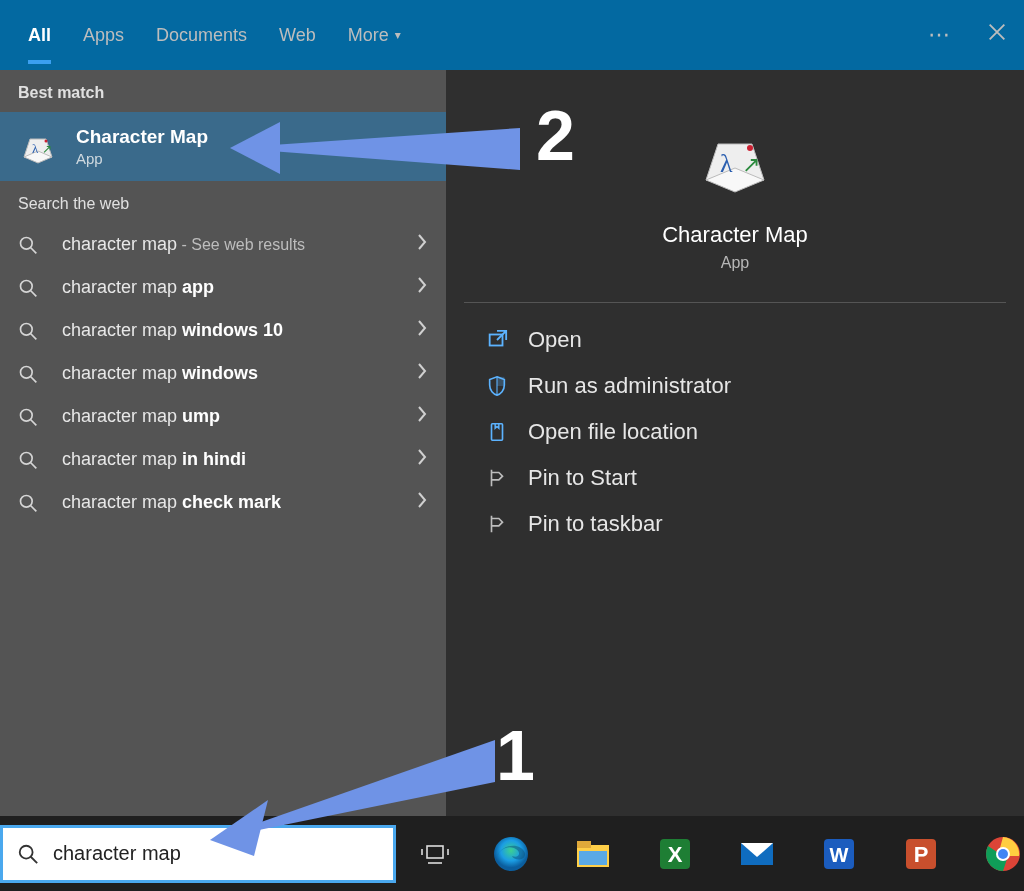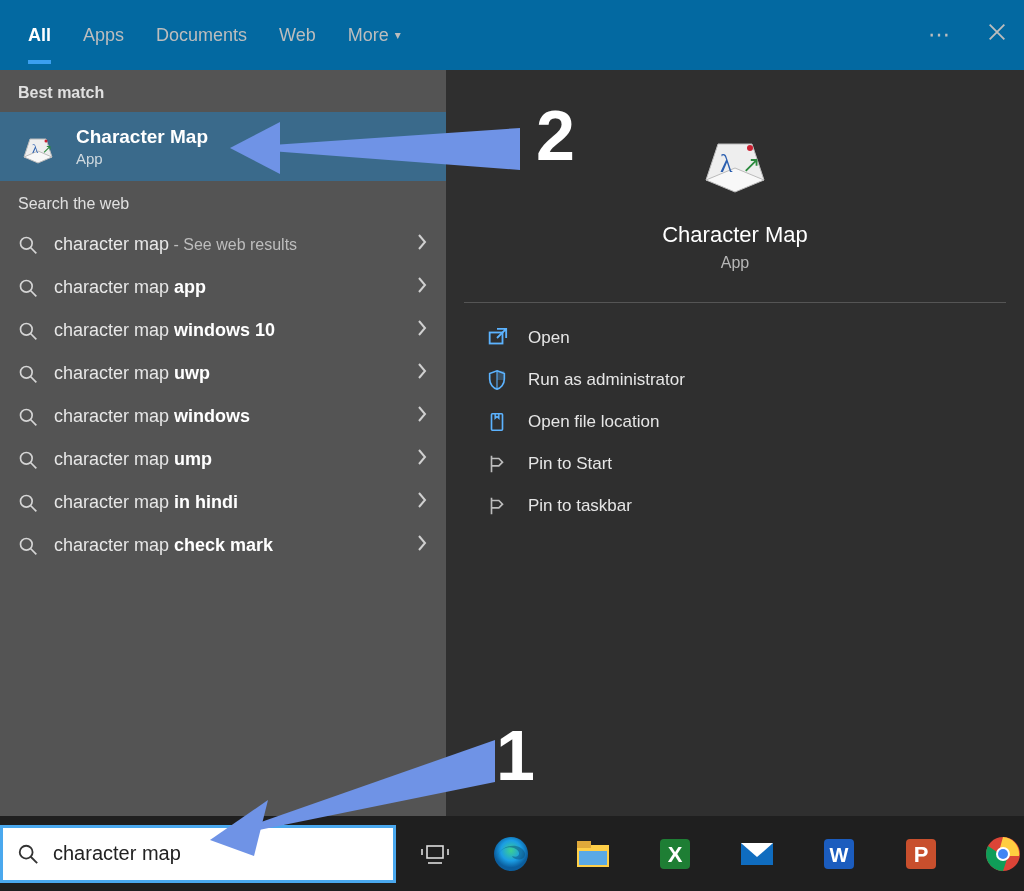--- a/index.html
+++ b/index.html
@@ -31,21 +31,21 @@
   .best-item {
     display:flex; align-items:center; gap:18px; background:#3a6a8b;
     padding:14px 18px; cursor:pointer;
   }
   .best-icon { width:40px; height:40px; display:flex; align-items:center; justify-content:center; }
   .best-icon svg { width:40px; height:40px; }
   .best-text .title { color:#fff; font-size:19px; font-weight:600; }
   .best-text .sub { color:#cfd9df; font-size:15px; margin-top:2px; }
 
   .web-item {
-    display:flex; align-items:center; gap:16px; padding:10px 18px;
+    display:flex; align-items:center; gap:24px; padding:10px 18px;
     color:#e7e7e7; font-size:18px; cursor:pointer;
   }
   .web-item .mag { width:20px; height:20px; flex:0 0 20px; }
   .web-item .text { flex:1; }
   .web-item .text b { font-weight:600; color:#fff; }
   .web-item .aux { color:#bdbdbd; font-size:16px; }
   .web-item .chev { color:#d0d0d0; }
 
   
   .right-panel {
@@ -53,21 +53,21 @@
     background:#2f2f2f;
   }
   .detail-head { display:flex; flex-direction:column; align-items:center; padding-top:56px; }
   .detail-head .big-icon { width:74px; height:74px; }
   .detail-head .big-icon svg { width:74px; height:74px; }
   .detail-head .title { color:#fff; font-size:22px; margin-top:22px; }
   .detail-head .sub { color:#b7b7b7; font-size:16px; margin-top:6px; }
   .detail-divider { height:1px; background:#555; margin:30px 18px 0 18px; }
 
   .actions { margin-top:14px; }
-  .action { display:flex; align-items:center; gap:20px; padding:10px 40px; color:#e6e6e6; font-size:17px; cursor:pointer; }
+  .action { display:flex; align-items:center; gap:20px; padding:10px 40px; color:#e6e6e6; font-size:22px; cursor:pointer; }
   .action .ic { width:22px; height:22px; display:flex; align-items:center; justify-content:center; color:#5cb3ff; }
   .action.pin .ic { color:#bdbdbd; }
 
   
   .taskbar {
     position:absolute; left:0; bottom:0; width:1024px; height:75px;
     background:#1f1f1f; display:flex; align-items:center;
   }
   .search-box {
     width:446px; height:58px; margin:0; background:#fff;
@@ -168,30 +168,20 @@
           <span class="chev"><svg width="12" height="18" viewBox="0 0 12 18">
               <path d="M3 2 L9 9 L3 16" fill="none" stroke="#d0d0d0" stroke-width="2"></path>
             </svg></span>
         </div>
         <div class="web-item">
           <span class="mag"><svg viewBox="0 0 24 24">
               <circle cx="10" cy="10" r="7" fill="none" stroke="#d5d5d5" stroke-width="2"></circle>
               <line x1="15" y1="15" x2="22" y2="22" stroke="#d5d5d5" stroke-width="2"></line>
             </svg></span>
           <span class="text"><span>character map </span><b>windows 10</b></span>
-          <span class="chev"><svg width="12" height="18" viewBox="0 0 12 18">
-              <path d="M3 2 L9 9 L3 16" fill="none" stroke="#d0d0d0" stroke-width="2"></path>
-            </svg></span>
-        </div>
-        <div class="web-item">
-          <span class="mag"><svg viewBox="0 0 24 24">
-              <circle cx="10" cy="10" r="7" fill="none" stroke="#d5d5d5" stroke-width="2"></circle>
-              <line x1="15" y1="15" x2="22" y2="22" stroke="#d5d5d5" stroke-width="2"></line>
-            </svg></span>
-          <span class="text"><span>character map </span><b>uwp</b></span>
           <span class="chev"><svg width="12" height="18" viewBox="0 0 12 18">
               <path d="M3 2 L9 9 L3 16" fill="none" stroke="#d0d0d0" stroke-width="2"></path>
             </svg></span>
         </div>
         <div class="web-item">
           <span class="mag"><svg viewBox="0 0 24 24">
               <circle cx="10" cy="10" r="7" fill="none" stroke="#d5d5d5" stroke-width="2"></circle>
               <line x1="15" y1="15" x2="22" y2="22" stroke="#d5d5d5" stroke-width="2"></line>
             </svg></span>
           <span class="text"><span>character map </span><b>windows</b></span>

